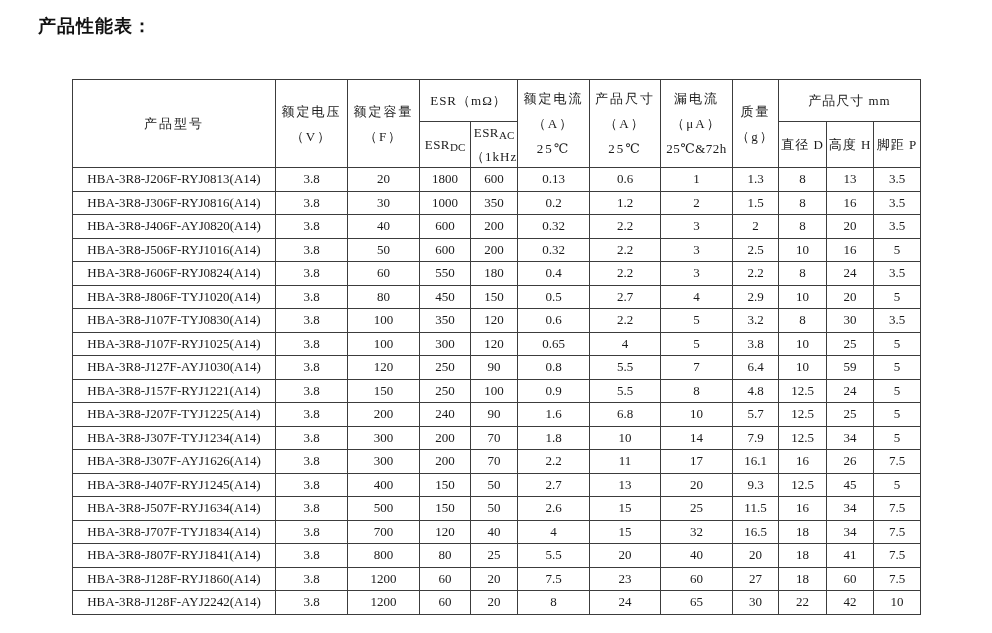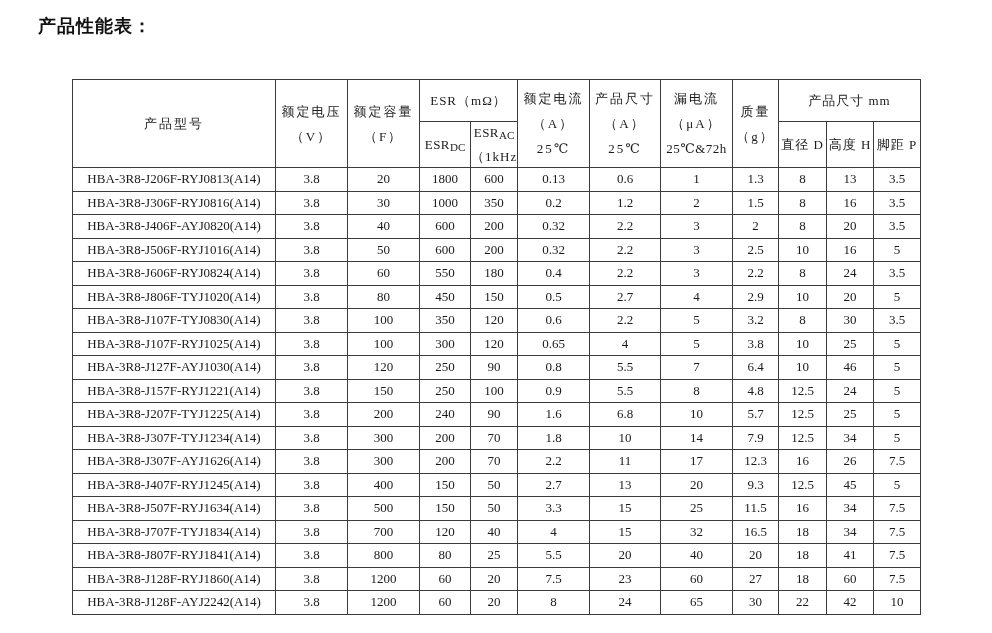--- a/index.html
+++ b/index.html
@@ -261,21 +261,21 @@
         <td>HBA-3R8-J127F-AYJ1030(A14)</td>
         <td>3.8</td>
         <td>120</td>
         <td>250</td>
         <td>90</td>
         <td>0.8</td>
         <td>5.5</td>
         <td>7</td>
         <td>6.4</td>
         <td>10</td>
-        <td>46</td>
+        <td>59</td>
         <td>5</td>
       </tr>
       <tr>
         <td>HBA-3R8-J157F-RYJ1221(A14)</td>
         <td>3.8</td>
         <td>150</td>
         <td>250</td>
         <td>100</td>
         <td>0.9</td>
         <td>5.5</td>
@@ -315,21 +315,21 @@
       </tr>
       <tr>
         <td>HBA-3R8-J307F-AYJ1626(A14)</td>
         <td>3.8</td>
         <td>300</td>
         <td>200</td>
         <td>70</td>
         <td>2.2</td>
         <td>11</td>
         <td>17</td>
-        <td>12.3</td>
+        <td>16.1</td>
         <td>16</td>
         <td>26</td>
         <td>7.5</td>
       </tr>
       <tr>
         <td>HBA-3R8-J407F-RYJ1245(A14)</td>
         <td>3.8</td>
         <td>400</td>
         <td>150</td>
         <td>50</td>
@@ -340,21 +340,21 @@
         <td>12.5</td>
         <td>45</td>
         <td>5</td>
       </tr>
       <tr>
         <td>HBA-3R8-J507F-RYJ1634(A14)</td>
         <td>3.8</td>
         <td>500</td>
         <td>150</td>
         <td>50</td>
-        <td>3.3</td>
+        <td>2.6</td>
         <td>15</td>
         <td>25</td>
         <td>11.5</td>
         <td>16</td>
         <td>34</td>
         <td>7.5</td>
       </tr>
       <tr>
         <td>HBA-3R8-J707F-TYJ1834(A14)</td>
         <td>3.8</td>

